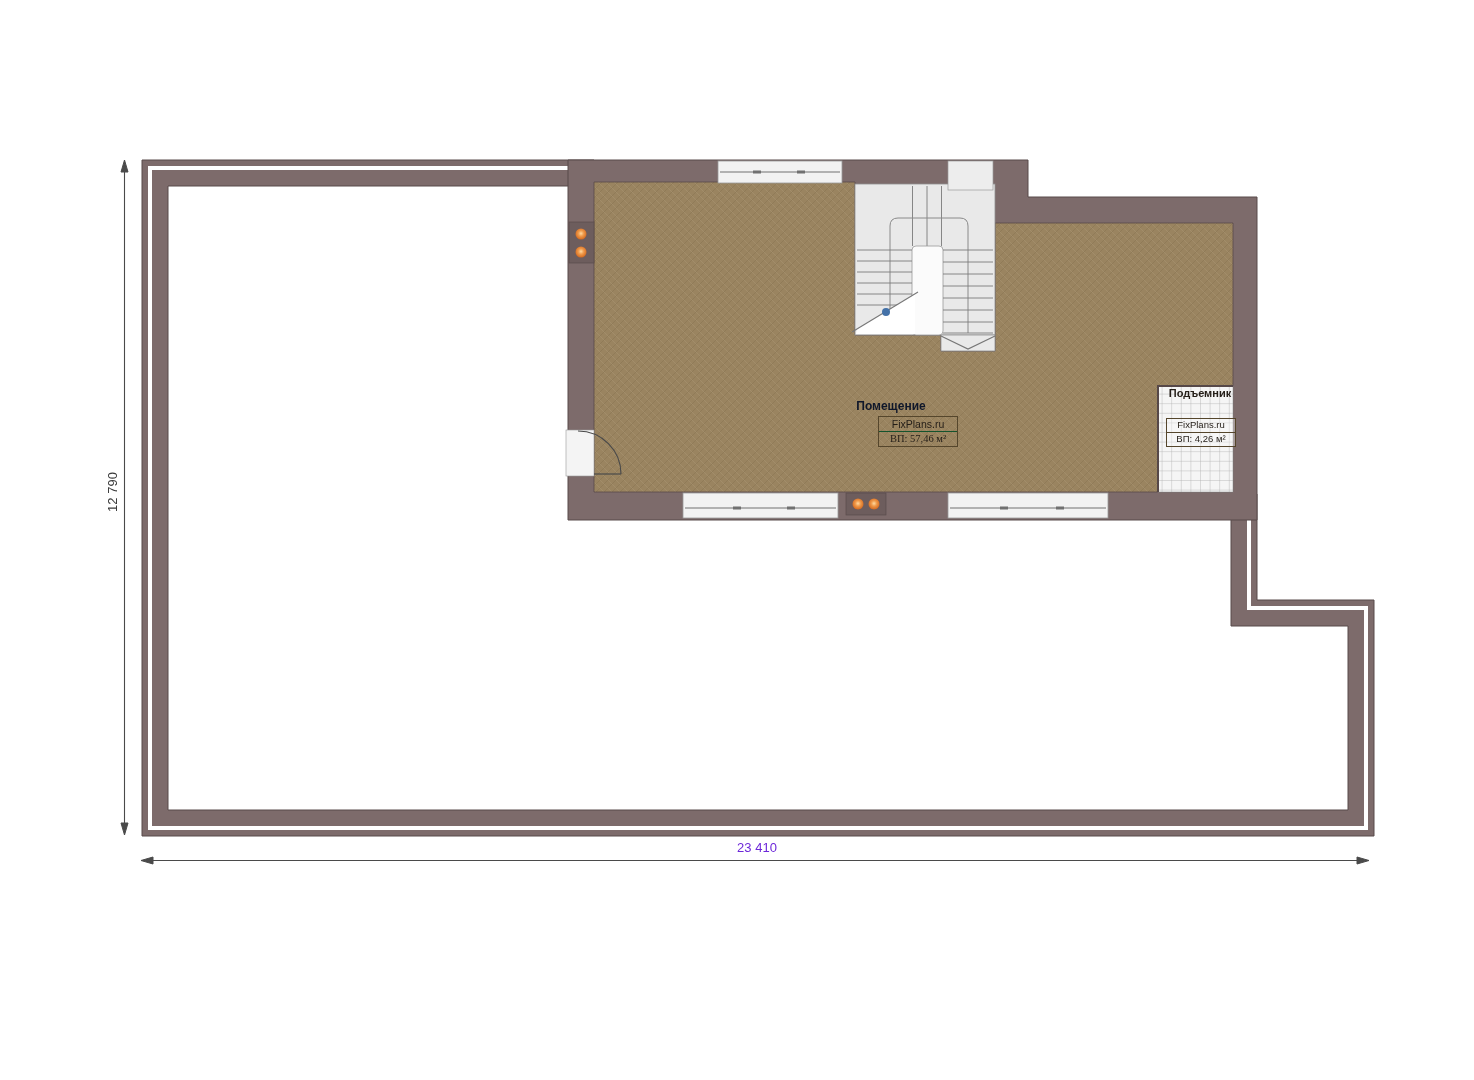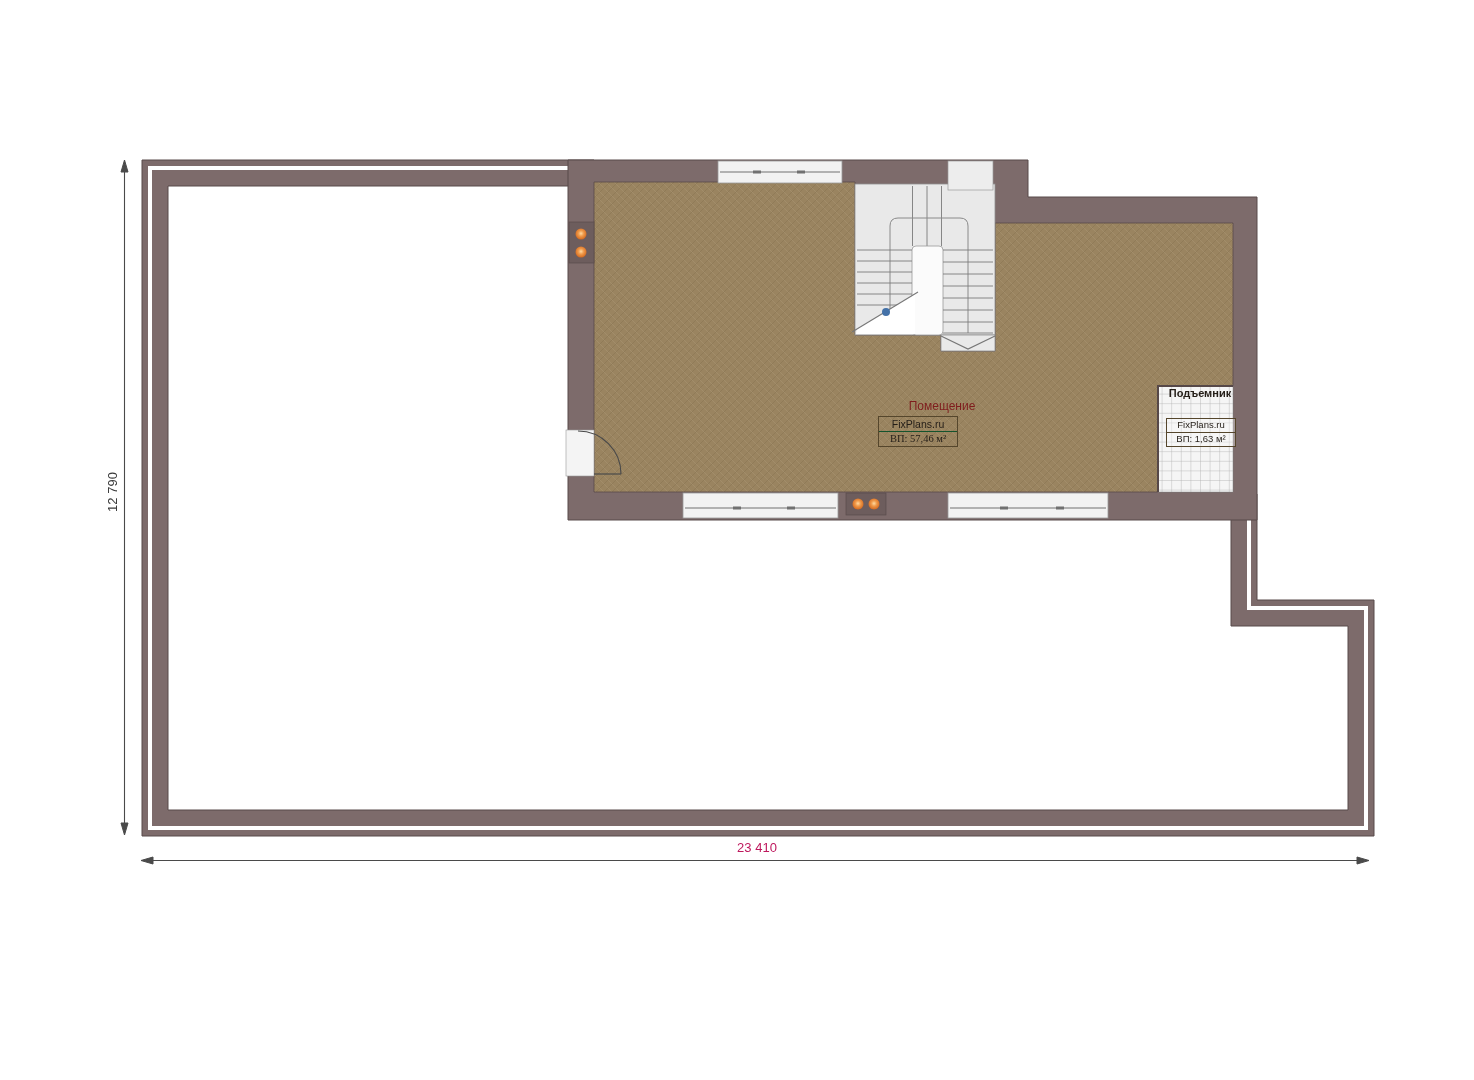--- a/index.html
+++ b/index.html
@@ -2,29 +2,29 @@
 <html><head>
 <meta charset="utf-8">
 <style>
   html,body{margin:0;padding:0;background:#ffffff;}
   .stage{
     position:relative;width:1474px;height:1080px;background:#ffffff;
     font-family:"Liberation Sans", sans-serif;overflow:hidden;
   }
   .stage svg{position:absolute;left:0;top:0;}
   .label{position:absolute;color:#2d261f;text-align:center;line-height:1.15;}
-  .room-title{left:884px;top:400px;width:116px;font-size:12px;font-weight:normal;color:#7f1d1d;}
+  .room-title{left:833px;top:400px;width:116px;font-size:12px;font-weight:bold;color:#0f172a;}
   .room-box{left:878px;top:416px;width:78px;border:1px solid #55462c;font-size:10.5px;color:#241e18;}
   .room-box .row{padding:1px 0;}
   .room-box .row + .row{border-top:1px solid #14532d;font-family:Liberation Serif, serif;}
   .elev-title{left:1160px;top:387px;width:80px;font-size:11px;font-weight:bold;color:#241e18;}
   .elev-box{left:1166px;top:418px;width:68px;border:1px solid #55462c;font-size:9.5px;color:#241e18;background:rgba(250,250,250,0.35);}
   .elev-box .row{padding:1px 0;}
   .elev-box .row + .row{border-top:1px solid #55462c;}
-  .dim-bottom{left:697px;top:841px;width:120px;font-size:13px;color:#be185d;}
+  .dim-bottom{left:697px;top:841px;width:120px;font-size:13px;color:#6d28d9;}
   .dim-left{left:72px;top:484px;width:84px;height:16px;font-size:13px;color:#3a3a3a;transform:rotate(-90deg);transform-origin:center;}
 </style>
 </head>
 <body>
 
 <div class="stage">
 
   <svg width="1474" height="1080" viewBox="0 0 1474 1080">
     <defs>
       <pattern id="floorWeave" width="8" height="8" patternUnits="userSpaceOnUse">
@@ -140,18 +140,18 @@
 
   <div class="label room-title">Помещение</div>
   <div class="label room-box">
     <div class="row">FixPlans.ru</div>
     <div class="row">ВП: 57,46 м²</div>
   </div>
 
   <div class="label elev-title">Подъемник</div>
   <div class="label elev-box">
     <div class="row">FixPlans.ru</div>
-    <div class="row">ВП: 1,63 м²</div>
+    <div class="row">ВП: 4,26 м²</div>
   </div>
 
   <div class="label dim-bottom">23 410</div>
   <div class="label dim-left">12 790</div>
 </div>
 
 </body></html>

